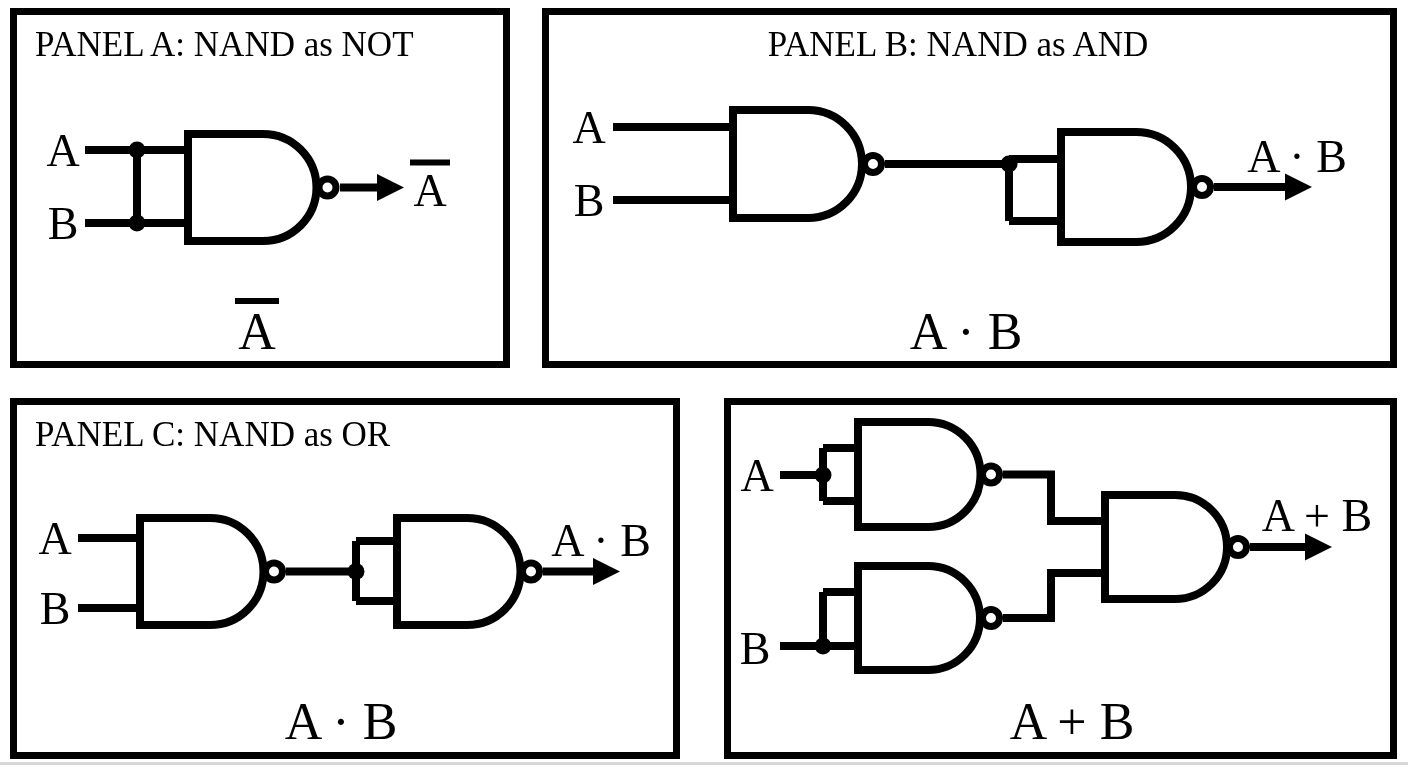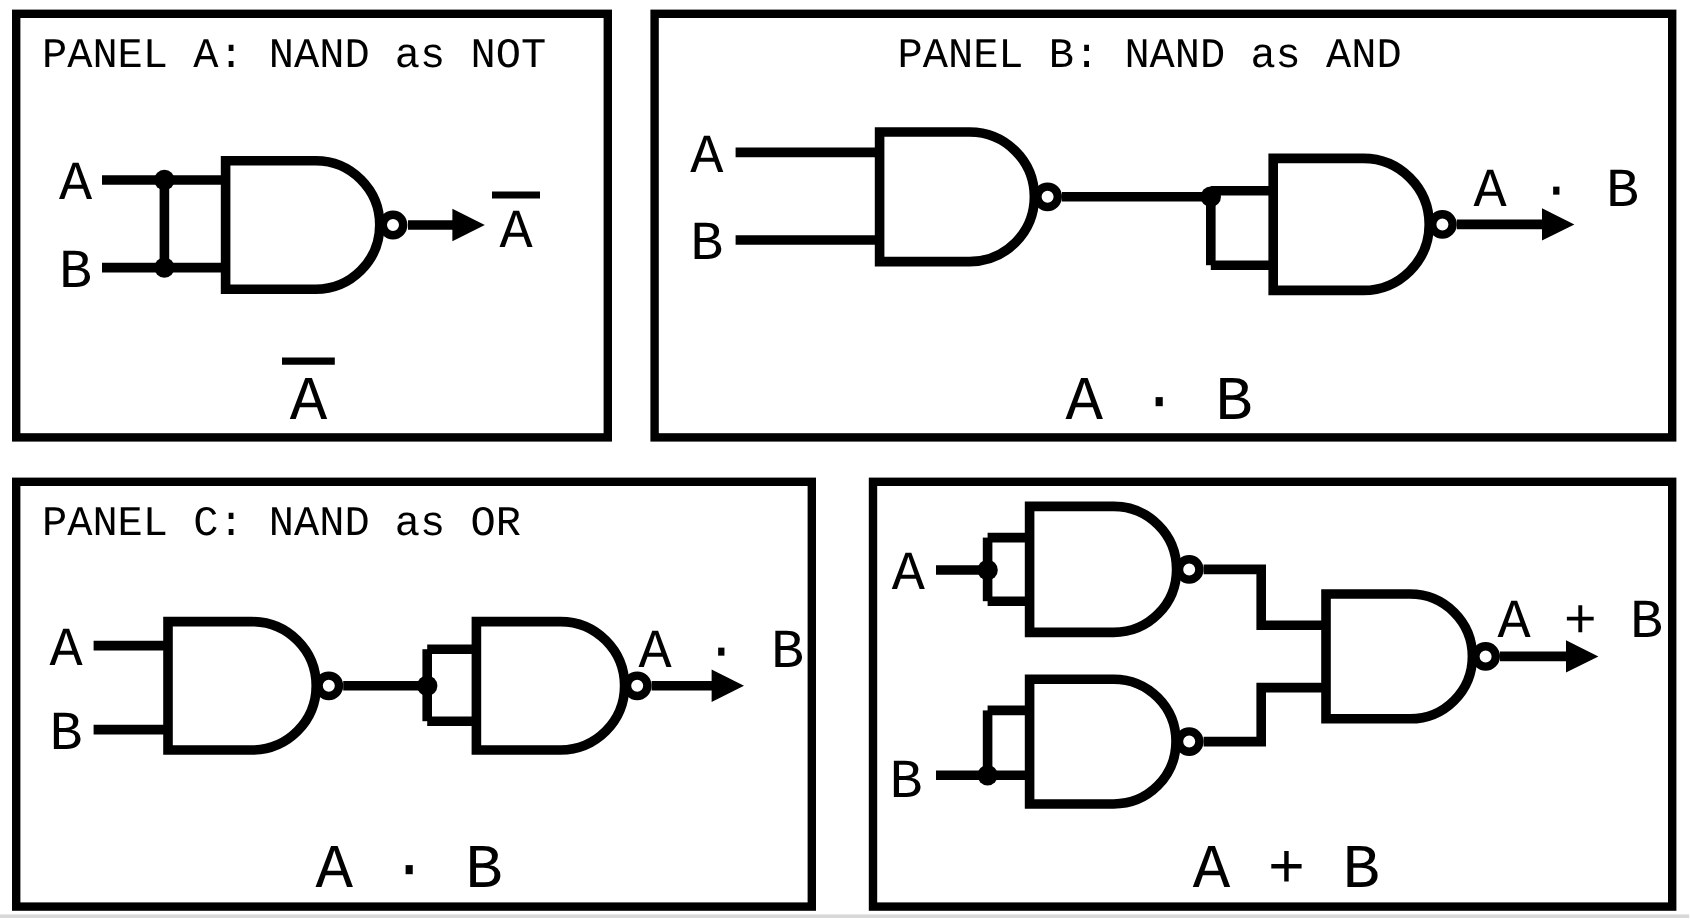--- a/index.html
+++ b/index.html
@@ -1,21 +1,21 @@
 <!DOCTYPE html>
 <html><head>
 <meta charset="utf-8">
 <title>Diagram</title>
 <style>
   html,body { margin:0; padding:0; background:#ffffff; }
   .canvas {
     position:relative;
     width:1408px; height:768px;
     background:#ffffff;
-    font-family:Liberation Mono, monospace;
+    font-family:Liberation Serif, serif;
     overflow:hidden;
   }
   svg { display:block; }
   .panel-border { fill:none; stroke:#000000; stroke-width:7; }
   .wire  { stroke:#000000; stroke-width:8; fill:none; stroke-linejoin:miter; }
   .gate  { fill:#ffffff; stroke:#000000; stroke-width:8; stroke-linejoin:miter; }
   .bubble{ fill:#ffffff; stroke:#000000; stroke-width:7; }
   .dot   { fill:#000000; stroke:none; }
   .ahead { fill:#000000; stroke:none; }
   .obar  { stroke:#000000; stroke-width:6; }

